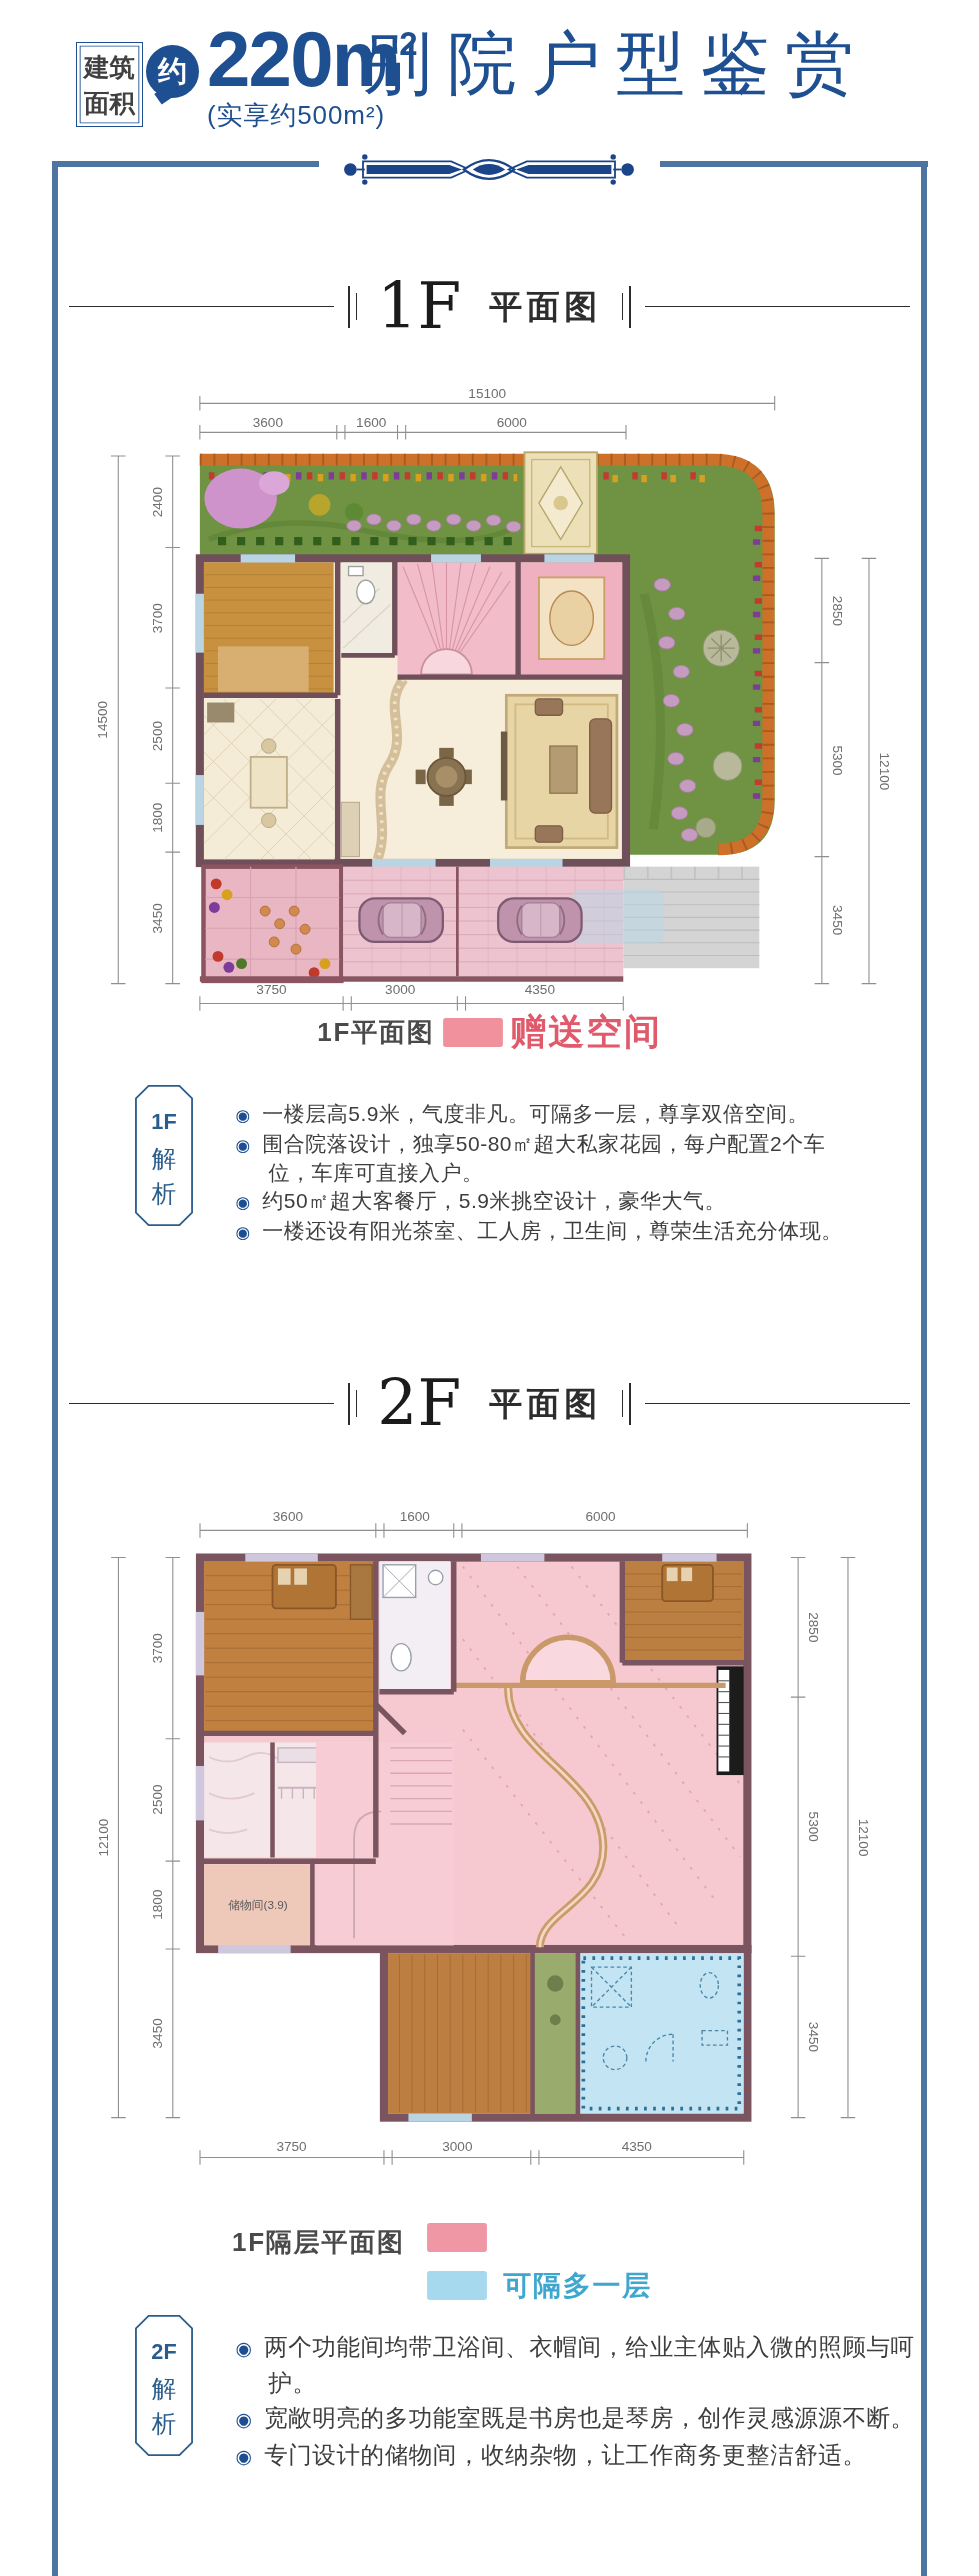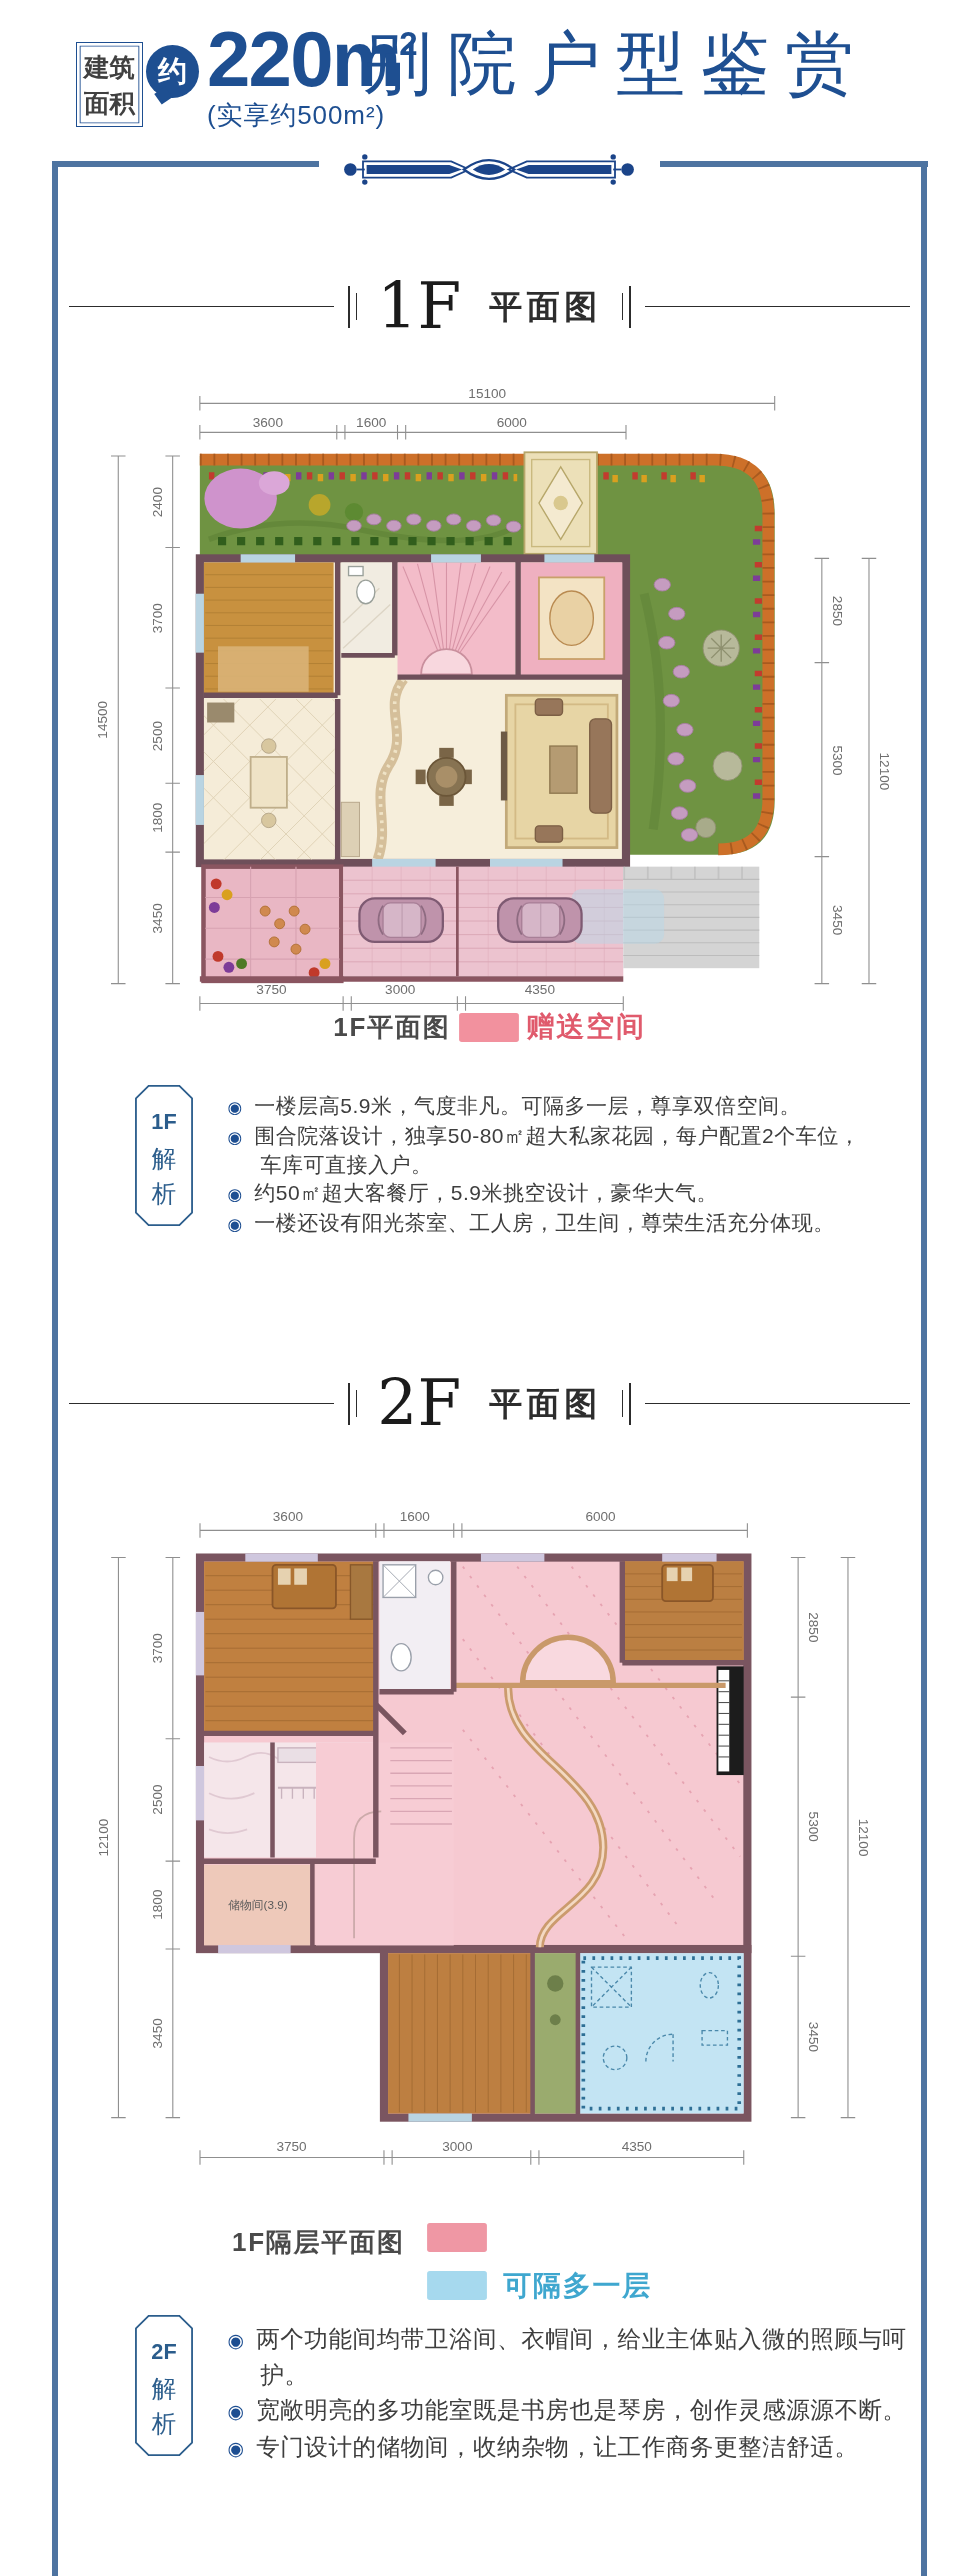--- a/index.html
+++ b/index.html
@@ -44,31 +44,31 @@
   .head-text{display:flex;align-items:flex-end;margin:0 5.4px}
 
   
   #plan1f{left:82px;top:376px;width:816px;height:644px}
   #plan2f{left:82px;top:1476px;width:816px;height:725px}
 
   
   .legend-row{display:flex;align-items:center;gap:16.3px}
   #legend-1f{left:0;top:1008px;width:979px;display:flex;justify-content:center;align-items:center;gap:8px}
   .legend-label{font-size:26px;font-weight:700;color:#4a4a4a;letter-spacing:1.8px}
-  .legend-text-pink{font-size:28px;font-weight:700;color:#e05a6c;letter-spacing:1.8px}
+  .legend-text-pink{font-size:36px;font-weight:700;color:#e05a6c;letter-spacing:1.8px}
   .legend-text-blue{font-size:28px;font-weight:700;color:#3fa7cf;letter-spacing:1.8px}
   #legend-2f{left:0;top:2223px;width:884px;display:flex;justify-content:center;gap:22px}
   #legend-2f .rows{display:flex;flex-direction:column;gap:14.5px}
 
   
   .analysis{display:flex;gap:25.4px;align-items:flex-start}
   #analysis-1f{left:134px;top:1084px;width:736px}
   #analysis-2f{left:134px;top:2314px;width:798px}
   .tagbox{flex:0 0 60px}
-  .bullets{list-style:none;margin:8px;padding:0;color:#3e3e3e}
+  .bullets{list-style:none;margin:16px;padding:0;color:#3e3e3e}
   #analysis-1f .bullets{font-size:21px;line-height:27px;width:635px;letter-spacing:0.5px}
   #analysis-2f .bullets{font-size:23.6px;line-height:34px;width:707px;letter-spacing:0.5px}
   .bullets li{padding-left:33px;text-indent:-33px;margin-bottom:0.9px}
   .bullets li::before{content:"◉";color:#1d4e91;margin-right:11.8px;font-size:.8em}
 </style>
 </head>
 <body>
 
 <div class="abs" id="badge">
   <span>建筑</span>

